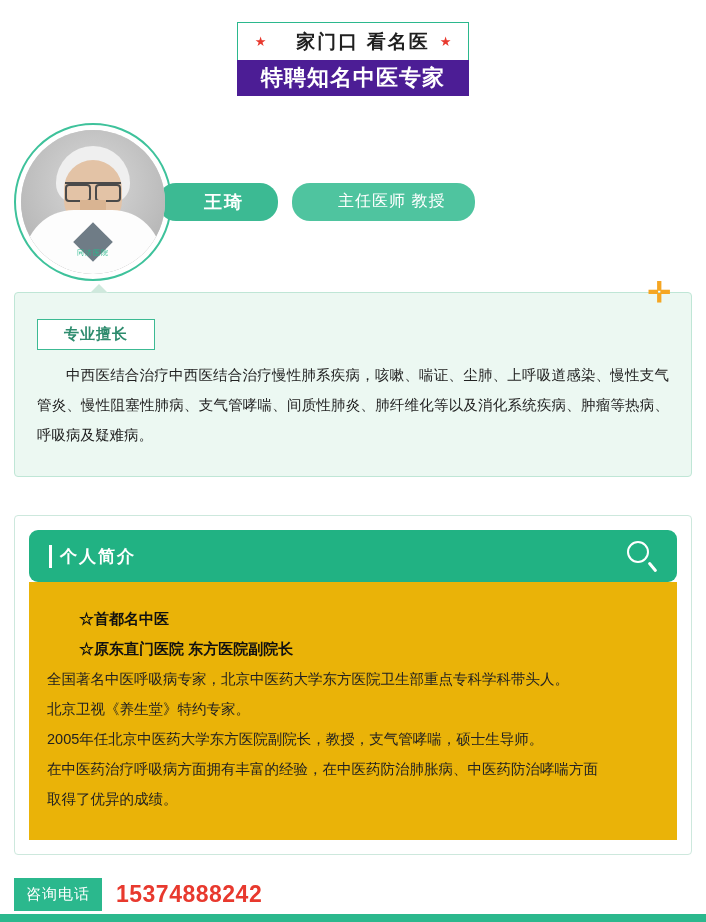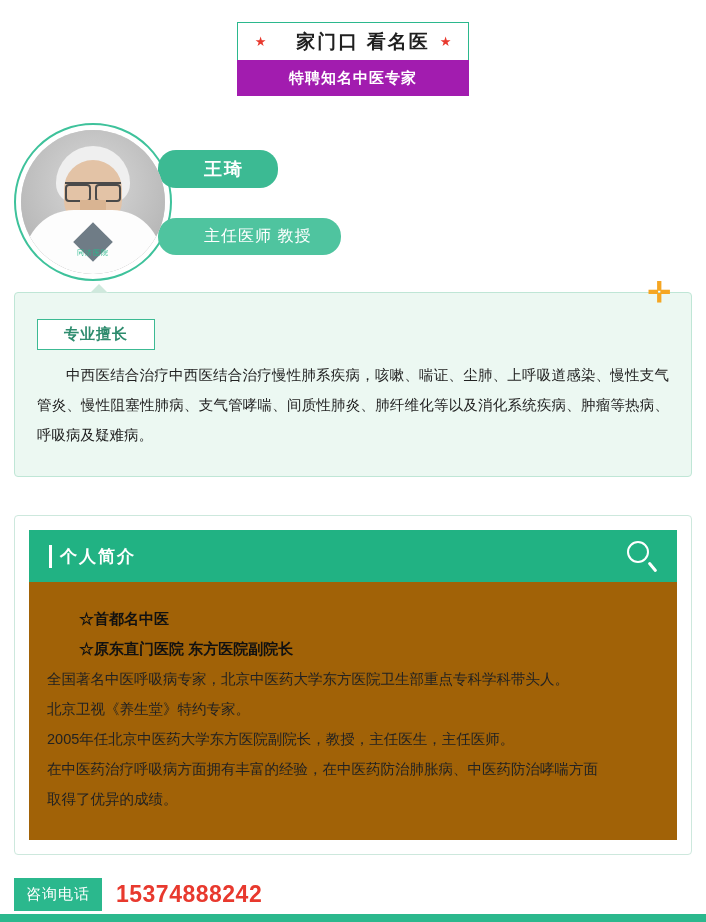--- a/index.html
+++ b/index.html
@@ -42,23 +42,23 @@
     margin-left: 20px;
   }
   .star {
     color: #e8392e;
     font-size: 13px;
     line-height: 1;
   }
   .header-sub {
     width: 232px;
     height: 36px;
-    background: #a21caf;
+    background: #4c1d95;
     color: #ffffff;
-    font-size: 15px;
+    font-size: 22px;
     font-weight: bold;
     letter-spacing: 1px;
     display: flex;
     align-items: center;
     justify-content: center;
   }
 
   
   .doctor {
     margin-top: 22px;
@@ -139,22 +139,22 @@
   }
   .av-logo {
     position: absolute; left: 50%; bottom: 16px;
     transform: translateX(-50%);
     font-size: 7px; color: #2bb88d; letter-spacing: 1px;
   }
 
   .doctor-info {
     margin-left: -14px;
     display: flex;
-    flex-direction: column;
-    gap: 30px;
+    flex-direction: row;
+    gap: 14px;
   }
   .name-pill {
     background: #3cba93;
     color: #fff;
     font-size: 18px;
     font-weight: bold;
     letter-spacing: 2px;
     border-radius: 18px;
     padding: 7px 34px 7px 46px;
     width: max-content;
@@ -225,20 +225,21 @@
     padding: 14px;
   }
   .bio-head {
     background: #21b283;
     height: 52px;
     display: flex;
     align-items: center;
     justify-content: space-between;
     padding: 0 20px;
     position: relative;
+    border-radius: 9px;
   }
   .bio-head .h-txt {
     color: #fff;
     font-size: 17px;
     font-weight: bold;
     letter-spacing: 2px;
     padding-left: 8px;
     border-left: 3px solid #ffffff;
   }
   .loupe {
@@ -254,21 +255,21 @@
   }
   .loupe .hand {
     position: absolute;
     width: 3px; height: 12px;
     background: #ffffff;
     transform: rotate(-40deg);
     right: 3px; bottom: -2px;
     border-radius: 2px;
   }
   .bio-body {
-    background: #a16207;
+    background: #eab308;
     padding: 22px 18px 26px 18px;
   }
   .bio-star {
     font-size: 15px;
     font-weight: bold;
     color: #111;
     line-height: 30px;
     padding-left: 32px;
   }
   .bio-line {
@@ -354,21 +355,21 @@
     <span class="loupe">
       <span class="circ"></span>
       <span class="hand"></span>
     </span>
   </div>
   <div class="bio-body">
     <div class="bio-star">☆首都名中医</div>
     <div class="bio-star">☆原东直门医院 东方医院副院长</div>
     <div class="bio-line">全国著名中医呼吸病专家，北京中医药大学东方医院卫生部重点专科学科带头人。</div>
     <div class="bio-line">北京卫视《养生堂》特约专家。</div>
-    <div class="bio-line">2005年任北京中医药大学东方医院副院长，教授，主任医生，主任医师。</div>
+    <div class="bio-line">2005年任北京中医药大学东方医院副院长，教授，支气管哮喘，硕士生导师。</div>
     <div class="bio-line">在中医药治疗呼吸病方面拥有丰富的经验，在中医药防治肺胀病、中医药防治哮喘方面</div>
     <div class="bio-line">取得了优异的成绩。</div>
   </div>
 </div>
 
 <div class="footer">
   <span class="phone-label">咨询电话</span>
   <span class="phone-num">15374888242</span>
   <div class="footer-bar"></div>
 </div>

